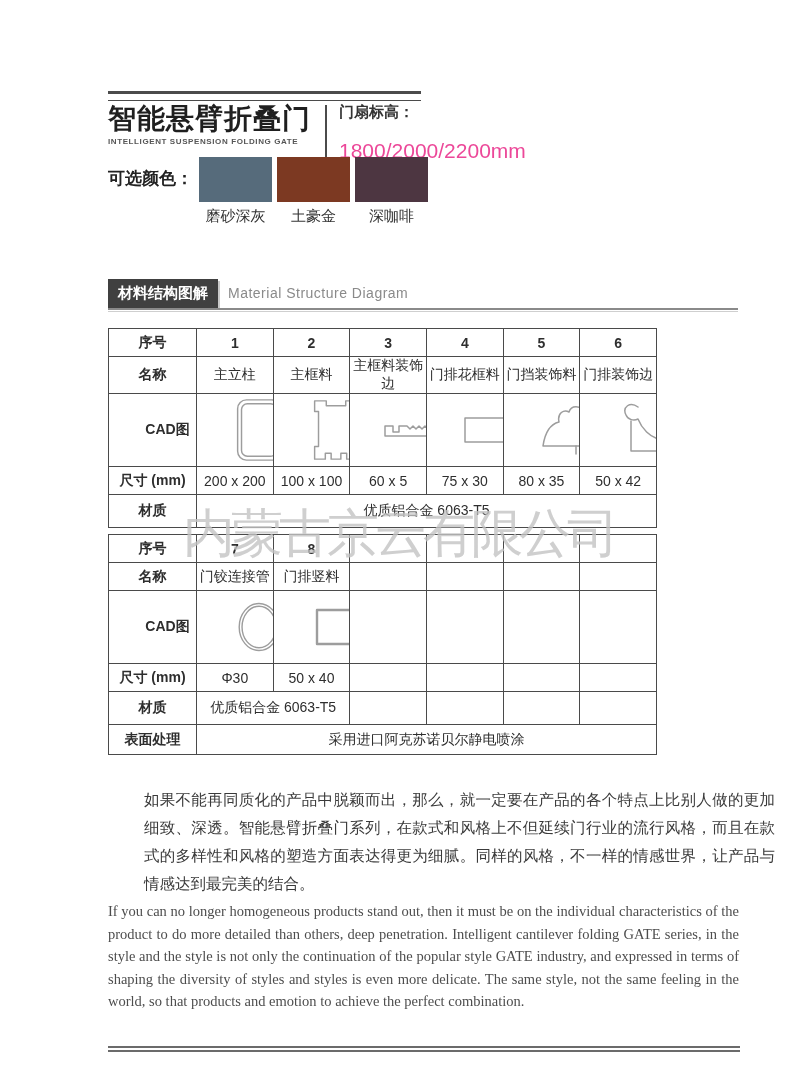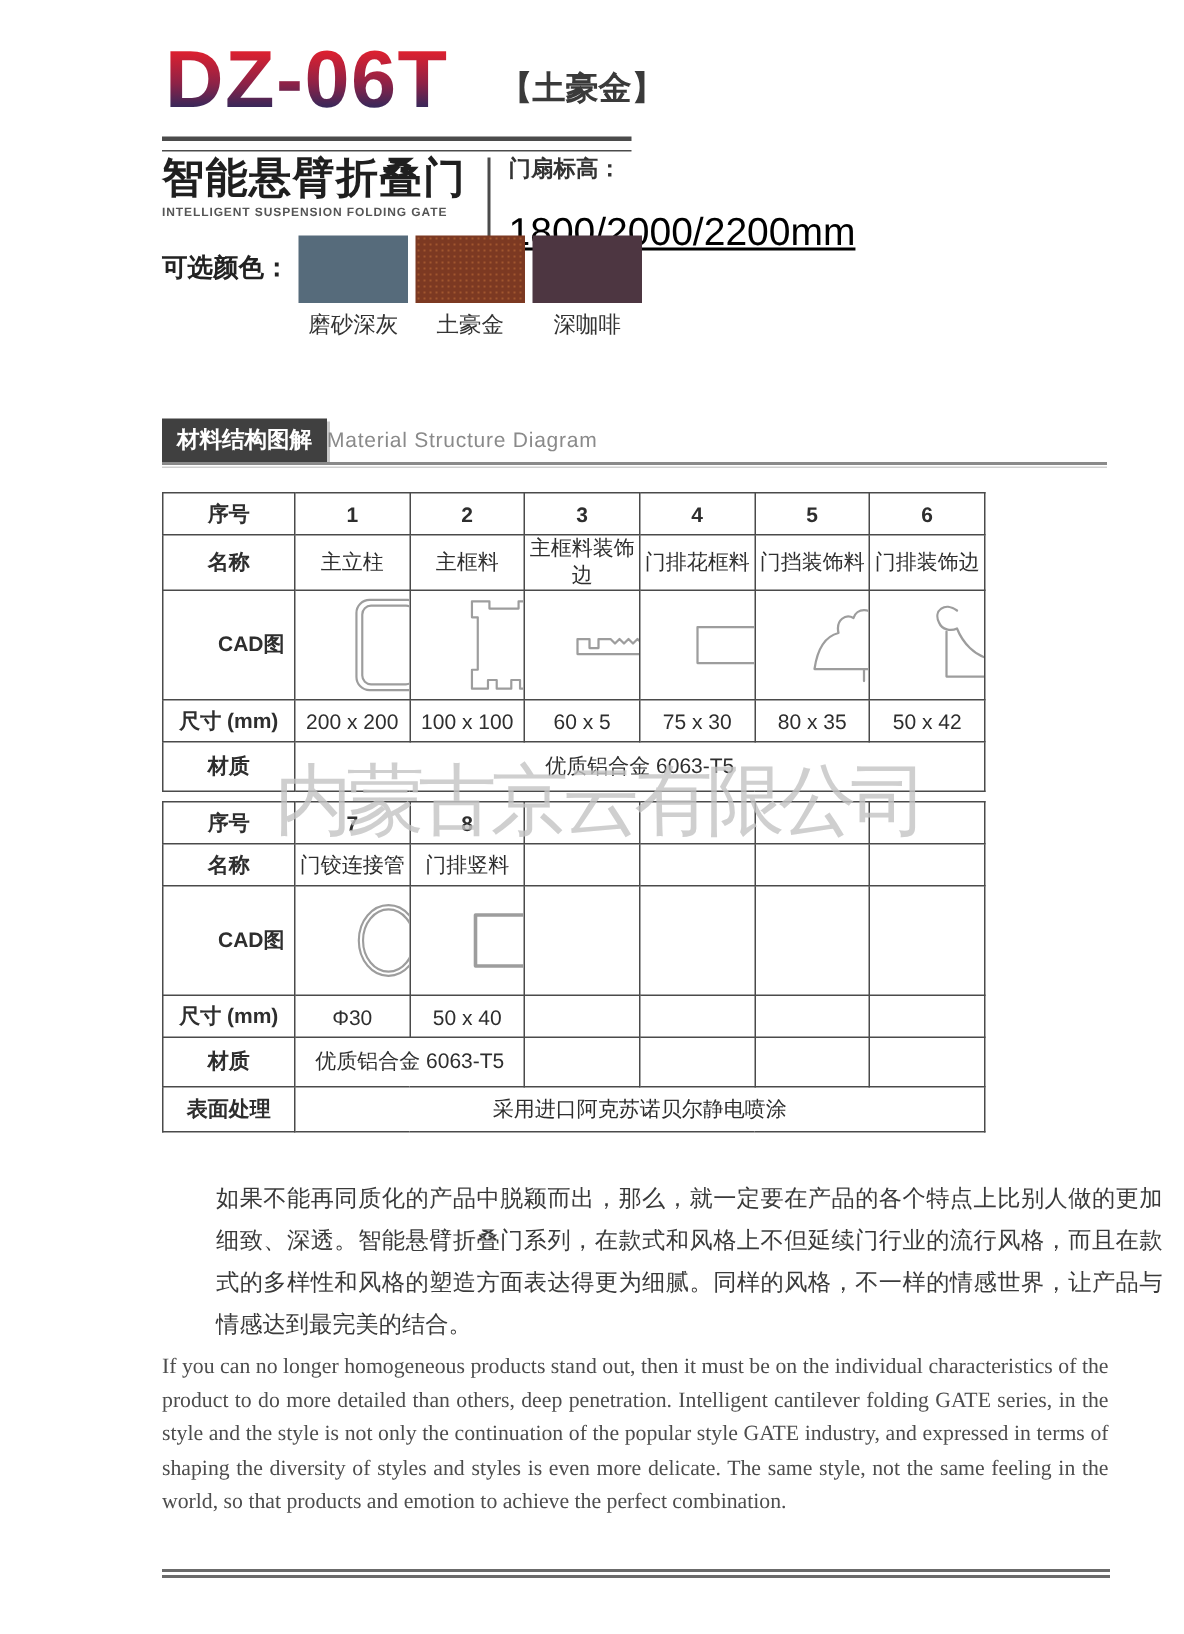--- a/index.html
+++ b/index.html
@@ -16,37 +16,37 @@
   .finish{font-size:22px;font-weight:700;color:#3a3a3a;padding-bottom:6px;}
   .hdr-rule{position:absolute;left:108px;top:91px;width:313px;height:6px;
             border-top:3px solid #4b4b4b;border-bottom:1px solid #4b4b4b;}
   .sub-row{position:absolute;left:108px;top:103px;display:flex;align-items:stretch;}
   .sub-left{padding-right:14px;}
   .pname-cn{font-size:28px;color:#1f1f1f;font-weight:600;letter-spacing:1px;line-height:32px;}
   .pname-en{font-size:8px;color:#555;letter-spacing:0.6px;font-weight:700;margin-top:2px;}
   .sub-div{width:2px;background:#4b4b4b;margin:2px 0;}
   .sub-right{padding-left:12px;display:flex;flex-direction:column;justify-content:center;gap:16px;}
   .dh-label{font-size:15px;color:#333;font-weight:600;}
-  .dh-value{font-size:26px;color:#000000;margin-top:1px;text-decoration:underline;}
+  .dh-value{font-size:21px;color:#ec4899;margin-top:1px;}
 
   
   .colors-row{position:absolute;left:108px;top:157px;display:flex;align-items:flex-start;}
   .colors-label{font-size:17px;color:#222;margin-top:10px;margin-right:6px;font-weight:600;}
   .swatches{display:flex;gap:5px;}
   .swatch{width:73px;text-align:center;}
   .chip{width:73px;height:45px;}
   .chip-textured{background-image:radial-gradient(rgba(230,140,70,0.35) 18%,transparent 20%);
                  background-size:4px 4px;}
   .chip-label{font-size:15px;color:#333;margin-top:5px;}
 
   
   .section-hdr{position:absolute;left:108px;top:279px;width:630px;}
   .section-title{display:inline-block;background:#404040;color:#fff;font-size:15px;font-weight:700;
                  padding:5px 10px;box-shadow:2px 2px 0 #c9c9c9;}
-  .section-en{font-size:14px;color:#8a8a8a;margin-left:0;letter-spacing:0.5px;}
+  .section-en{font-size:14px;color:#8a8a8a;margin-left:10px;letter-spacing:0.5px;}
   .section-rule{position:absolute;left:108px;top:308px;width:630px;}
   .rule-dark{height:2px;background:#8a8a8a;}
   .rule-lite{height:1px;background:#cfcfcf;margin-top:1px;}
 
   
   .tables{position:absolute;left:108px;top:328px;width:613px;}
   table.spec{border-collapse:collapse;table-layout:fixed;width:549px;}
   table.spec + table.spec{margin-top:6px;}
   table.spec td{border:1px solid #4a4a4a;text-align:center;vertical-align:middle;
                 padding:0 2px;font-size:14px;color:#2e2e2e;overflow:hidden;}
@@ -80,24 +80,20 @@
   .footer-rule{position:absolute;left:108px;top:1046px;width:632px;}
   .footer-rule .a{height:2px;background:#6b6b6b;}
   .footer-rule .b{height:2px;background:#ffffff;}
   .footer-rule .c{height:2px;background:#6b6b6b;}
 </style>
 </head>
 <body>
 
 <div class="page">
 
-  <div class="model-row">
-    <span class="model">DZ-06T</span>
-    <span class="finish">【土豪金】</span>
-  </div>
   <div class="hdr-rule"></div>
 
   <div class="sub-row">
     <div class="sub-left">
       <div class="pname-cn">智能悬臂折叠门</div>
       <div class="pname-en">INTELLIGENT SUSPENSION FOLDING GATE</div>
     </div>
     <div class="sub-div"></div>
     <div class="sub-right">
       <div class="dh-label">门扇标高：</div>

